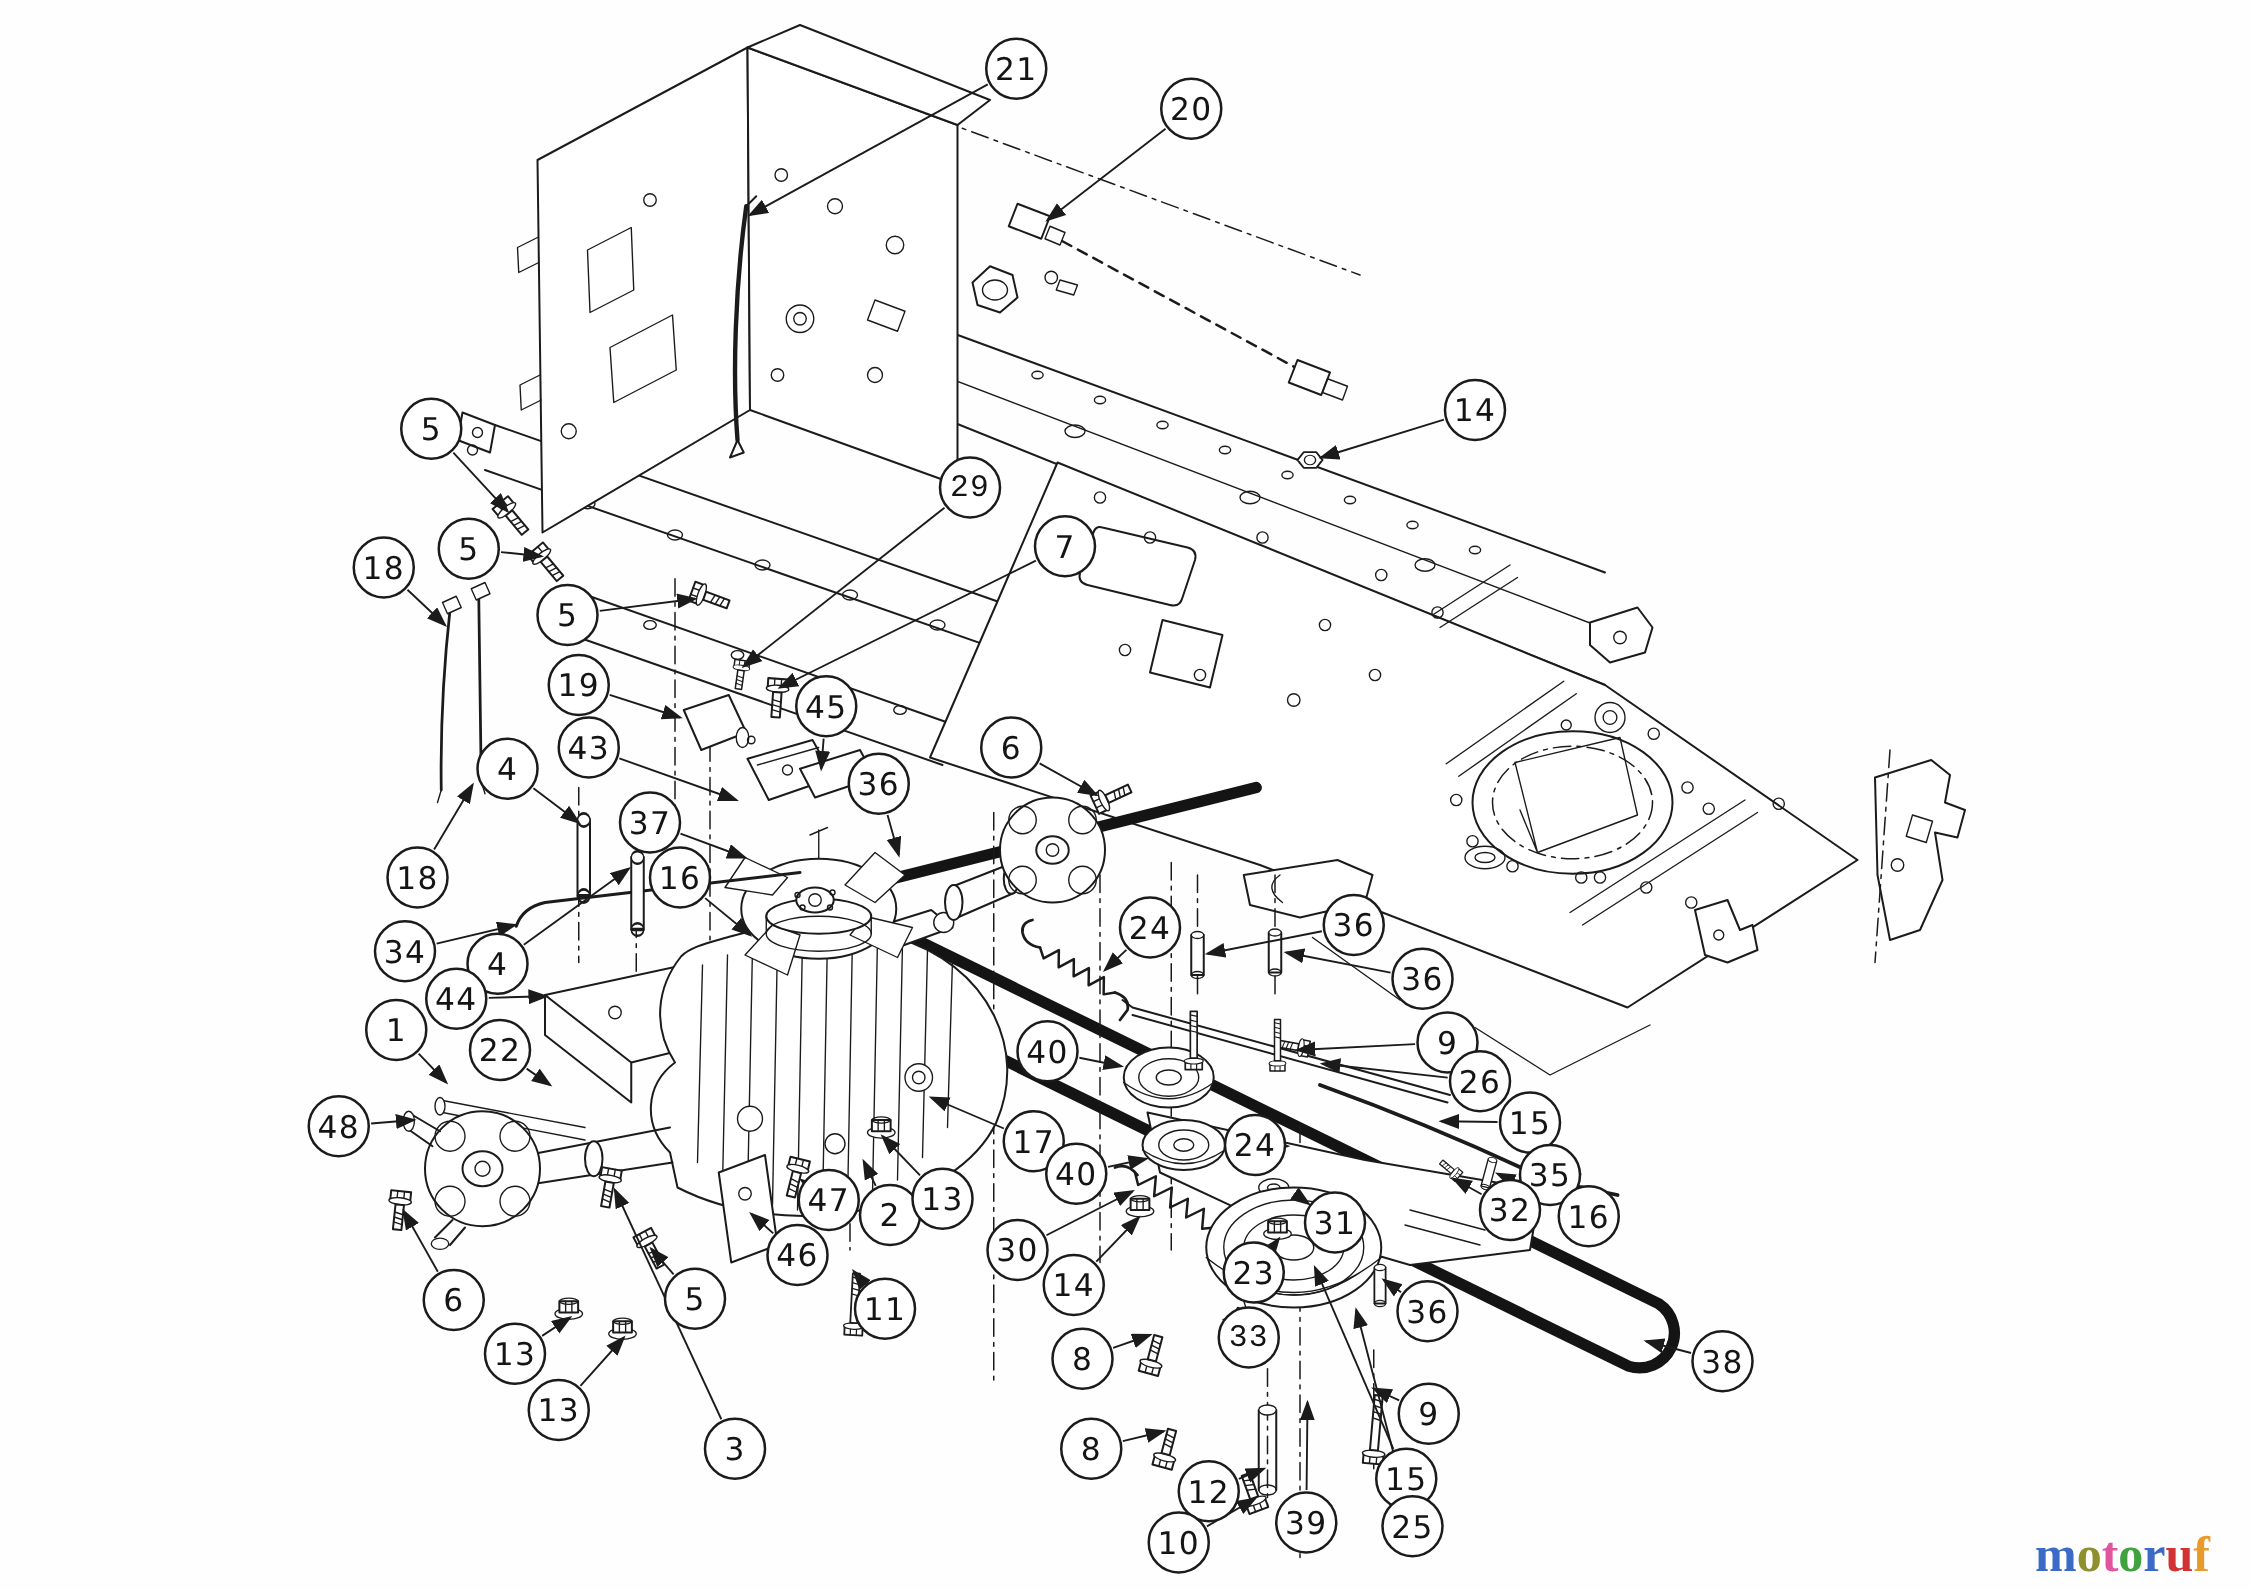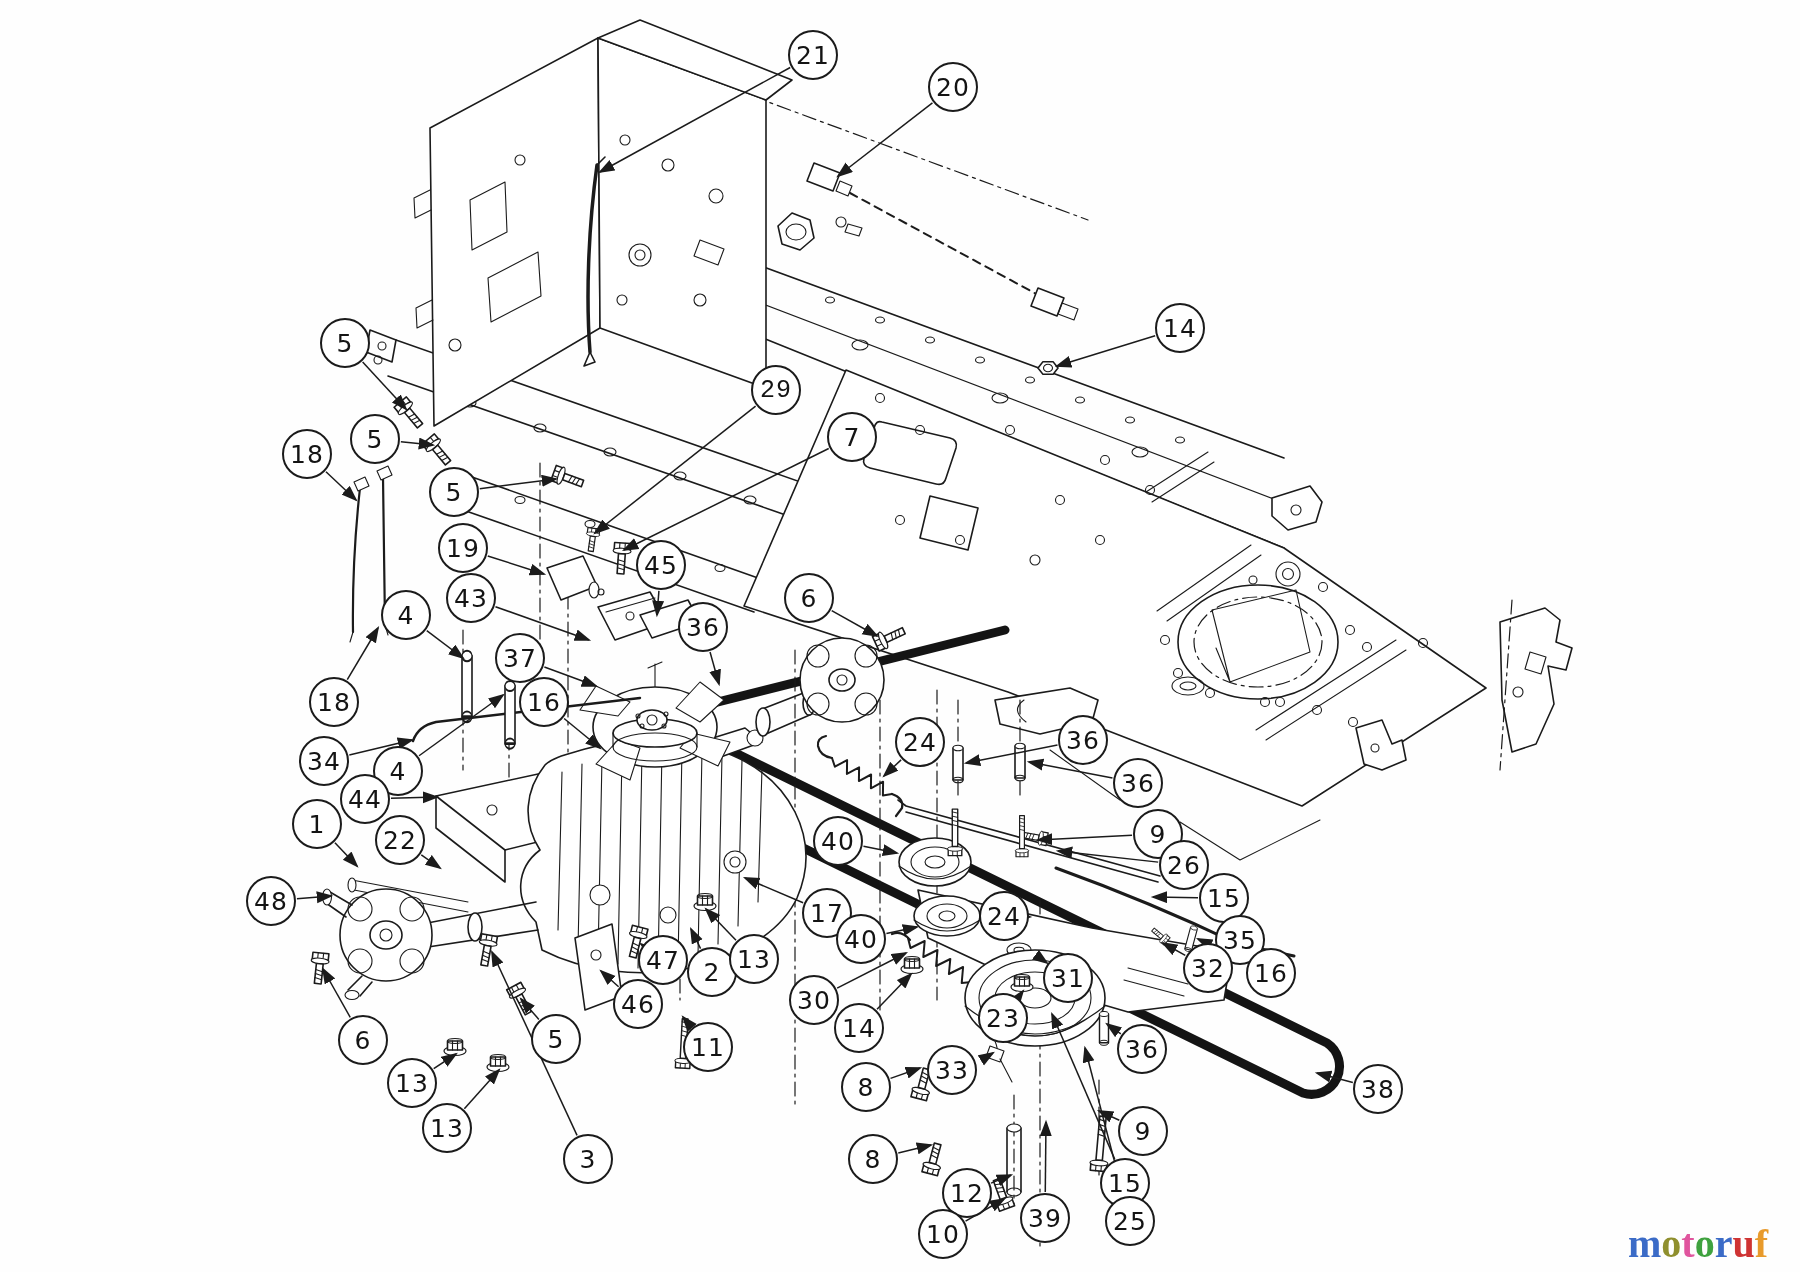--- a/index.html
+++ b/index.html
@@ -512,21 +512,21 @@
       <div class="balloon" style="left: 712px; top: 972px;">2</div>
       <div class="balloon" style="left: 754px; top: 959px;">13</div>
       <div class="balloon" style="left: 814px; top: 1000px;">30</div>
       <div class="balloon" style="left: 859px; top: 1028px;">14</div>
       <div class="balloon" style="left: 1003px; top: 1018px;">23</div>
       <div class="balloon" style="left: 1068px; top: 978px;">31</div>
       <div class="balloon" style="left: 638px; top: 1004px;">46</div>
       <div class="balloon" style="left: 363px; top: 1040px;">6</div>
       <div class="balloon" style="left: 556px; top: 1039px;">5</div>
       <div class="balloon" style="left: 708px; top: 1047px;">11</div>
-      <div class="balloon" style="left: 952px; top: 1070px;">33</div>
+      <div class="balloon" style="left: 999px; top: 1070px; font-family: Liberation Mono, monospace;">33</div>
       <div class="balloon" style="left: 1142px; top: 1049px;">36</div>
       <div class="balloon" style="left: 866px; top: 1087px;">8</div>
       <div class="balloon" style="left: 412px; top: 1083px;">13</div>
       <div class="balloon" style="left: 447px; top: 1128px;">13</div>
       <div class="balloon" style="left: 1143px; top: 1131px;">9</div>
       <div class="balloon" style="left: 873px; top: 1159px;">8</div>
       <div class="balloon" style="left: 967px; top: 1193px;">12</div>
       <div class="balloon" style="left: 1125px; top: 1183px;">15</div>
       <div class="balloon" style="left: 588px; top: 1159px;">3</div>
       <div class="balloon" style="left: 943px; top: 1234px;">10</div>

